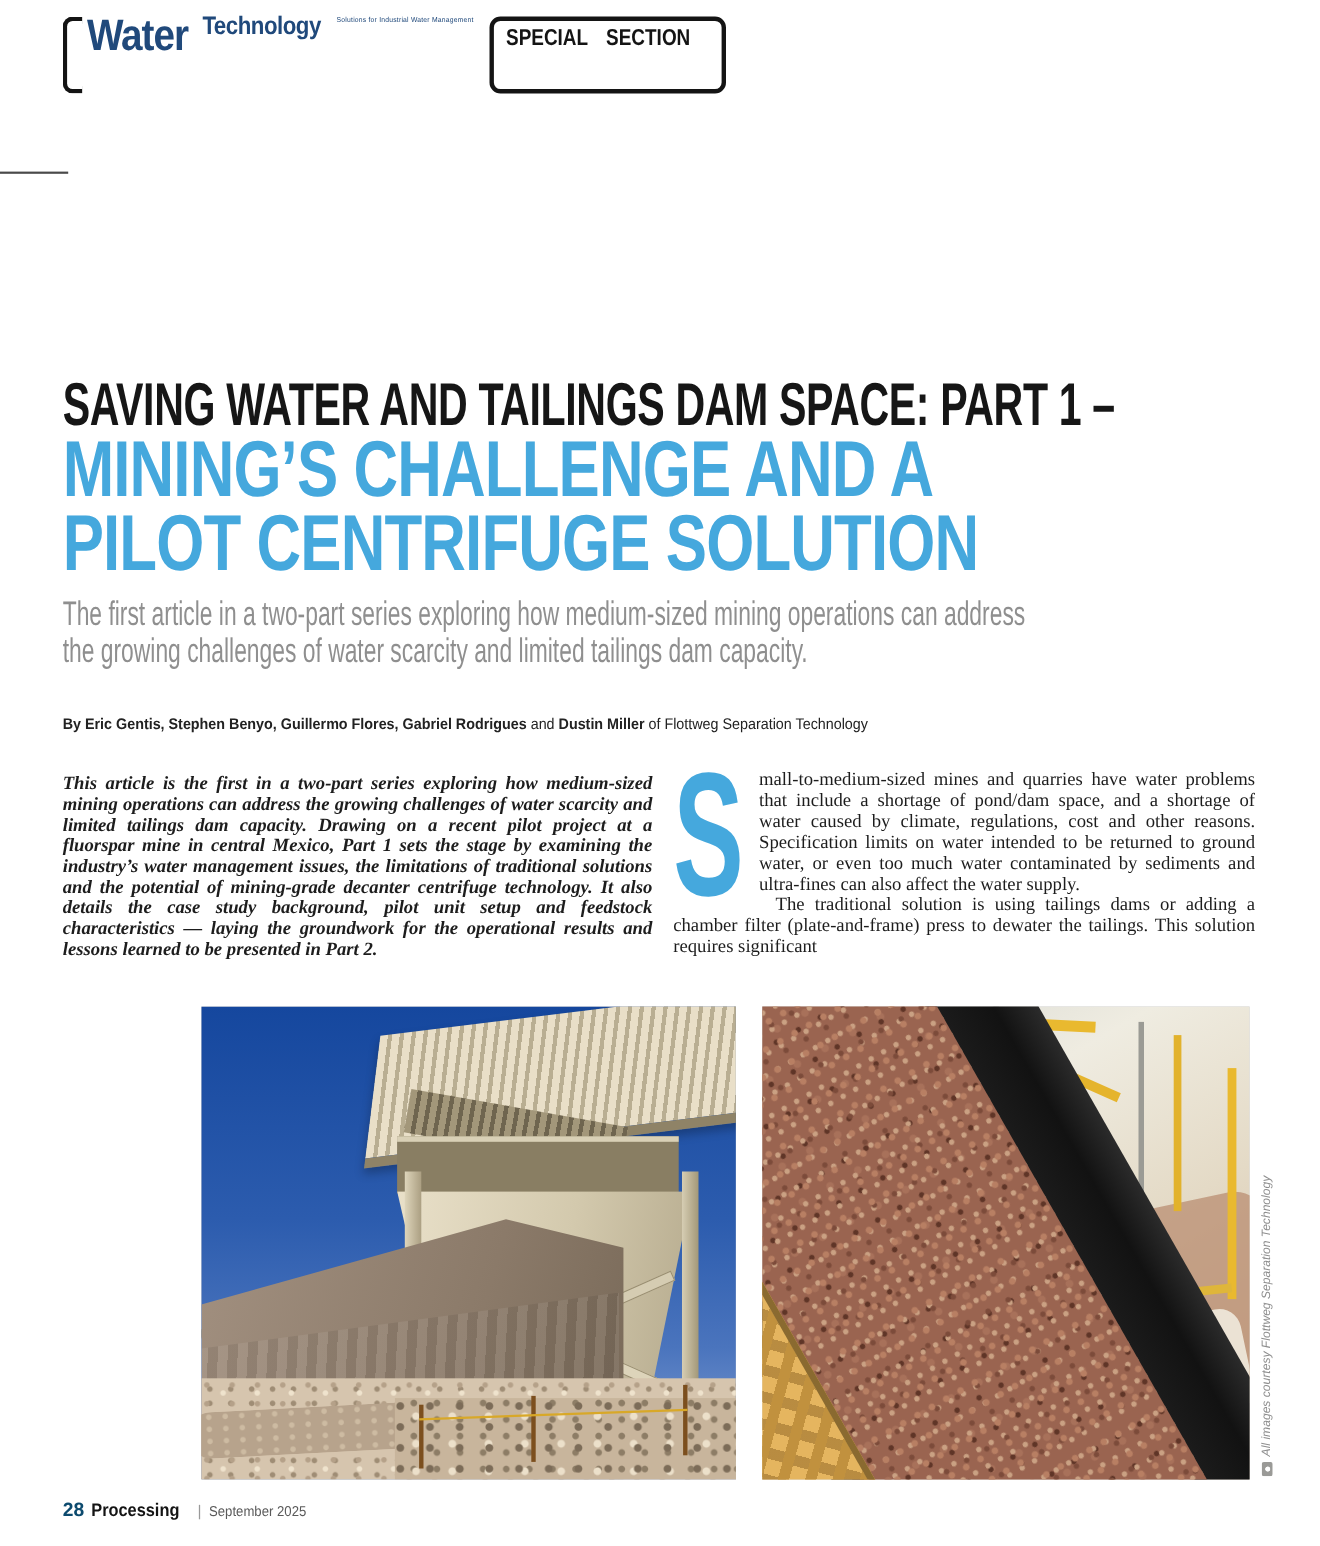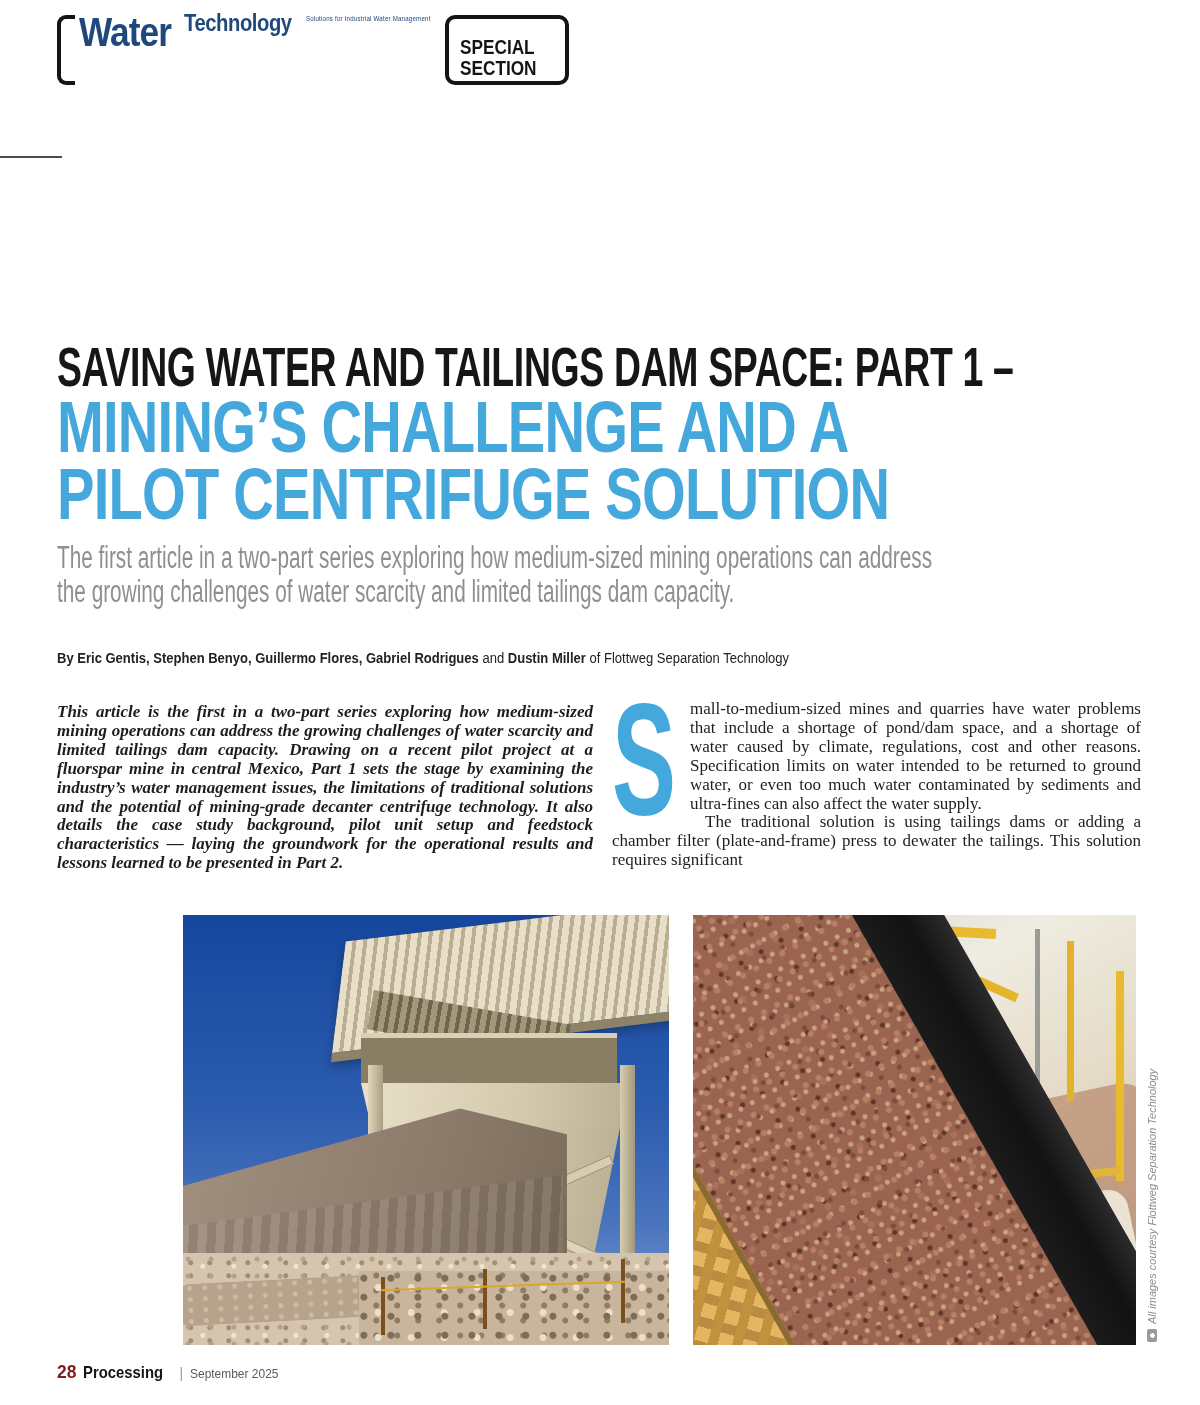--- a/index.html
+++ b/index.html
@@ -11,21 +11,21 @@
   }
 
   
   .logo { position:absolute; left:57px; top:13px; display:flex; align-items:stretch; height:74px; }
   .logo-bracket { width:18px; border:4px solid #141414; border-right:none; border-radius:9px 0 0 9px; margin:2px 0; }
   .logo-textcol { display:flex; justify-content:flex-start; padding:0 6px 0 4px; }
   .logo-water { font-weight:bold; font-size:40px; line-height:38px; color:#20497b; letter-spacing:-1px; transform:scaleX(.88); transform-origin:0 50%; }
   .logo-tech  { font-weight:bold; font-size:23px; line-height:21px; color:#20497b; letter-spacing:-.5px; transform:scaleX(.88); transform-origin:0 50%; }
   .logo-tagline { font-size:6.5px; line-height:8px; color:#20497b; letter-spacing:.2px; margin-top:2px; transform:scaleX(.95); transform-origin:0 50%; white-space:nowrap; }
   .logo-special { border:4px solid #141414; border-radius:10px; padding:5px 11px 3px 11px; margin:2px 0 2px 2px;
-    display:flex; flex-direction:column; justify-content:flex-end; }
+    display:flex; flex-direction:row; justify-content:space-between; }
   .logo-special span { font-weight:bold; font-size:21px; line-height:21px; color:#141414; letter-spacing:0; transform:scaleX(.82); transform-origin:0 50%; }
 
   
   .lead-line { position:absolute; left:0; top:156px; width:62px; height:2px; background:#4a4a4a; }
   .section-badge { position:absolute; left:61px; top:142px; height:31px; border:2.5px solid #5aa9c6; border-radius:8px;
     display:flex; align-items:center; gap:9px; padding:0 13px 0 10px; background:#fff; }
   .badge-tick { width:2px; height:15px; background:#333; }
   .badge-label { font-size:19.5px; font-weight:500; color:#1c1c1c; letter-spacing:0; transform:scaleX(.83); transform-origin:0 50%; white-space:nowrap; }
 
   
@@ -144,21 +144,21 @@
       repeating-linear-gradient(-45deg,transparent 0 14px,rgba(148,106,40,.55) 14px 24px);
     border-top:6px solid #8a6a30; }
 
   
   .credit { position:absolute; left:1146px; top:1342px; width:258px; transform:rotate(-90deg); transform-origin:0 0;
     display:flex; align-items:center; gap:5px; }
   .credit-icon { width:13px; height:10px; background:#9a9a97; border-radius:2px; flex:0 0 auto;
     background-image:radial-gradient(circle at 50% 55%, #ffffff 0 2px, transparent 2.6px); }
   .credit-text { font-size:11px; font-style:italic; color:#8d8d8d; white-space:nowrap; letter-spacing:0; }
   .footer { position:absolute; left:57px; top:1362px; display:flex; align-items:baseline; gap:7px; }
-  .footer-num { font-size:17.5px; font-weight:bold; color:#7f1d1d; }
+  .footer-num { font-size:17.5px; font-weight:bold; color:#0c4a6e; }
   .footer-pub { font-size:16.5px; font-weight:bold; color:#141414; transform:scaleX(.9); transform-origin:0 80%; }
   .footer-sep { font-size:14px; color:#999; }
   .footer-date { font-size:13px; color:#5a5a5a; transform:scaleX(.92); transform-origin:0 80%; }
 </style>
 </head>
 <body>
 
 <div class="page">
 
   <div class="logo">

